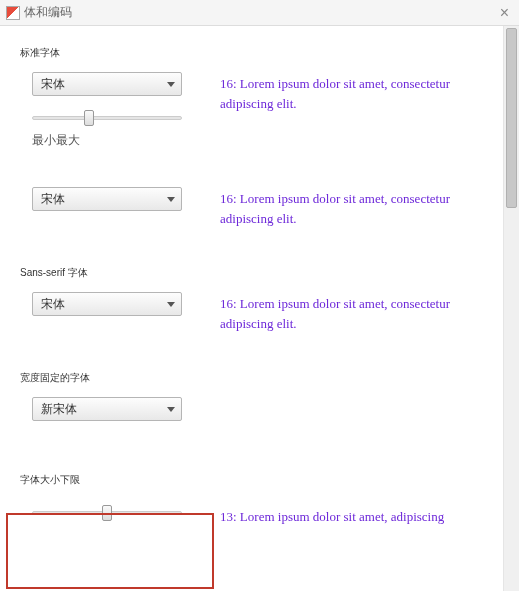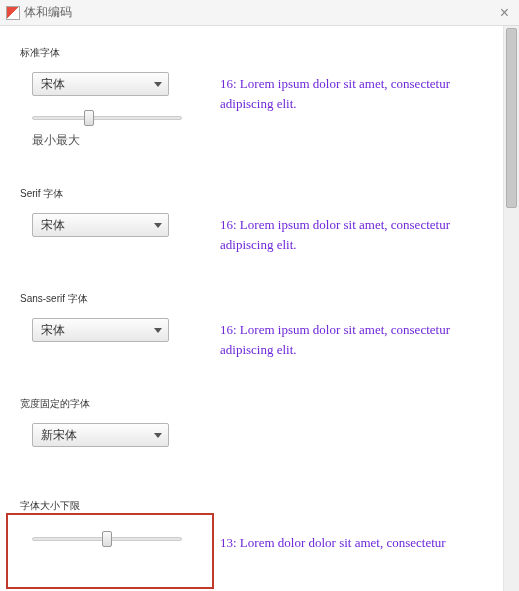--- a/index.html
+++ b/index.html
@@ -87,21 +87,21 @@
     }
     .sample-col {
       flex: 1;
       font-family: "SimSun", serif;
       font-size: 13px;
       color: #6d28d9;
       line-height: 1.5;
       padding-top: 2px;
     }
     .dropdown {
-      width: 137px;
+      width: 150px;
       height: 24px;
       background: linear-gradient(#fdfdfd, #e8e8e8);
       border: 1px solid #b5b5b5;
       border-radius: 2px;
       display: flex;
       align-items: center;
       justify-content: space-between;
       padding: 0 6px 0 8px;
       cursor: pointer;
       font-size: 12px;
@@ -194,21 +194,20 @@
           <div class="slider-labels">
             <span>最小</span>
             <span>最大</span>
           </div>
         </div>
         <div class="sample-col">16: Lorem ipsum dolor sit amet, consectetur adipiscing elit.</div>
       </div>
     </div>
 
     <div class="section">
-      <div class="section-title">Serif 字体</div>
       <div class="row">
         <div class="control-col">
           <div class="dropdown">
             <span>宋体</span>
             <span class="arrow"></span>
           </div>
         </div>
         <div class="sample-col">16: Lorem ipsum dolor sit amet, consectetur adipiscing elit.</div>
       </div>
     </div>
@@ -240,21 +239,21 @@
 
     <div class="section minsize-section">
       <div class="section-title">字体大小下限</div>
       <div class="row">
         <div class="control-col" style="padding-left:0;">
           <div class="minsize-slider">
             <div class="slider-track"></div>
             <div class="slider-thumb" style="left:50%;"></div>
           </div>
         </div>
-        <div class="sample-col" style="white-space:nowrap;overflow:hidden;">13: Lorem dolor dolor sit amet, consectetur</div>
+        <div class="sample-col" style="white-space:nowrap;overflow:hidden;">13: Lorem ipsum dolor sit amet, adipiscing</div>
       </div>
     </div>
 
   </div>
   <div class="scrollbar-track">
     <div class="scrollbar-thumb"></div>
   </div>
 </div>
 
 <div class="highlight-box" style="left:6px; top:513px; width:208px; height:76px;"></div>

